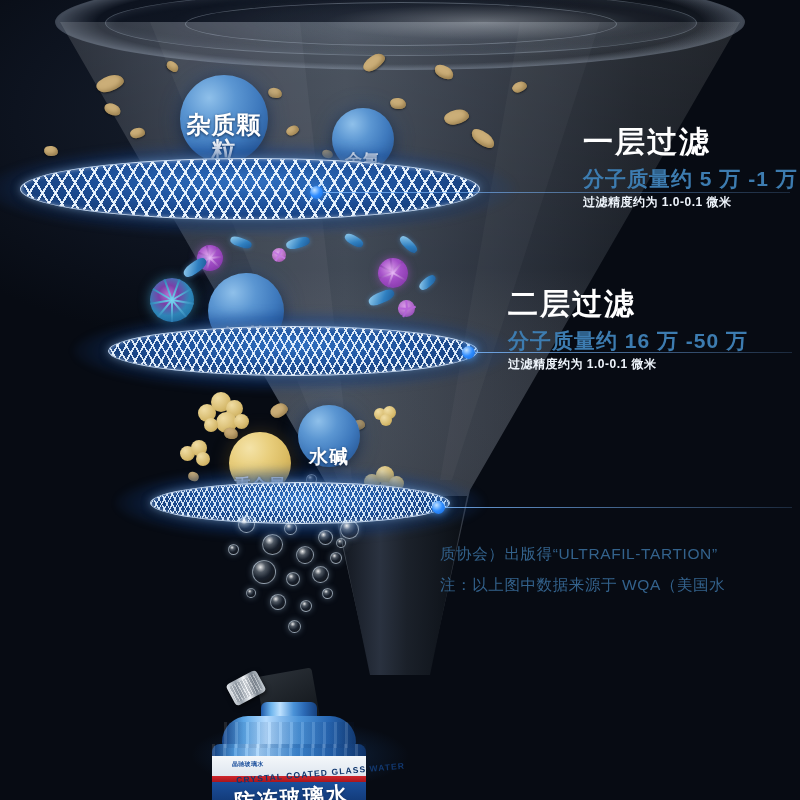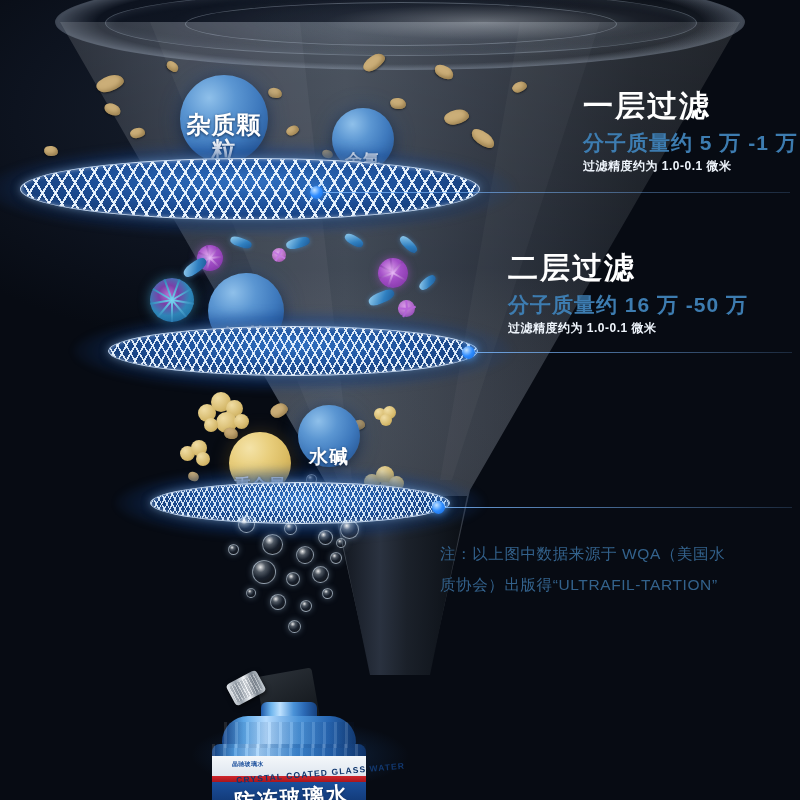--- a/index.html
+++ b/index.html
@@ -108,21 +108,21 @@
 
   
   .connector{position:absolute;height:14px;display:flex;align-items:center;}
   .connector .dot{width:13px;height:13px;border-radius:50%;
     background:radial-gradient(circle at 35% 32%, #bfe0ff, #2e8cff 48%, #1668d8 100%);
     box-shadow:0 0 10px rgba(60,150,255,.85);flex:0 0 auto;}
   .connector .line{height:1px;flex:1;
     background:linear-gradient(90deg, rgba(120,180,250,.85), rgba(120,180,250,.18));}
 
   
-  .block{position:absolute;}
+  .block{position:absolute;margin-top:36px;}
   .b-title{color:#ffffff;font-size:30px;font-weight:700;letter-spacing:2px;line-height:1.2;}
   .b-sub{color:#3d7cb0;font-size:21px;font-weight:700;letter-spacing:1px;margin-top:6px;line-height:1.25;}
   .b-det{color:#eef4fb;font-size:12px;font-weight:600;letter-spacing:.5px;margin-top:3px;line-height:1.3;}
 
   .note{position:absolute;color:#33628c;font-size:15.5px;line-height:2.0;letter-spacing:.6px;}
   .note div{white-space:nowrap;}
 
   
   .bottle{position:absolute;}
   .b-cap{position:absolute;width:34px;height:24px;border-radius:4px;
@@ -388,22 +388,22 @@
   </div>
 
   <div class="block" style="left:508px;top:250px;">
     <div class="b-title">二层过滤</div>
     <div class="b-sub">分子质量约 16 万 -50 万</div>
     <div class="b-det">过滤精度约为 1.0-0.1 微米</div>
   </div>
 
 
   <div class="note" style="left:440px;top:538px;">
+    <div>质协会）出版得“ULTRAFIL-TARTION”</div>
     <div>注：以上图中数据来源于 WQA（美国水</div>
-    <div>质协会）出版得“ULTRAFIL-TARTION”</div>
   </div>
 
   <div class="bottle" style="left:0;top:0;width:800px;height:800px;">
     <div class="glow-floor" style="left:190px;top:720px;width:220px;height:70px;"></div>
     <div class="b-dark" style="left:260px;top:672px;"></div>
     <div class="b-cap" style="left:229px;top:676px;"></div>
     <div class="b-neck" style="left:261px;top:702px;width:56px;height:16px;"></div>
     <div class="b-shoulder" style="left:222px;top:716px;width:134px;height:32px;"></div>
     <div class="b-body" style="left:212px;top:744px;width:154px;height:58px;">
       <div class="b-ribs"></div>

